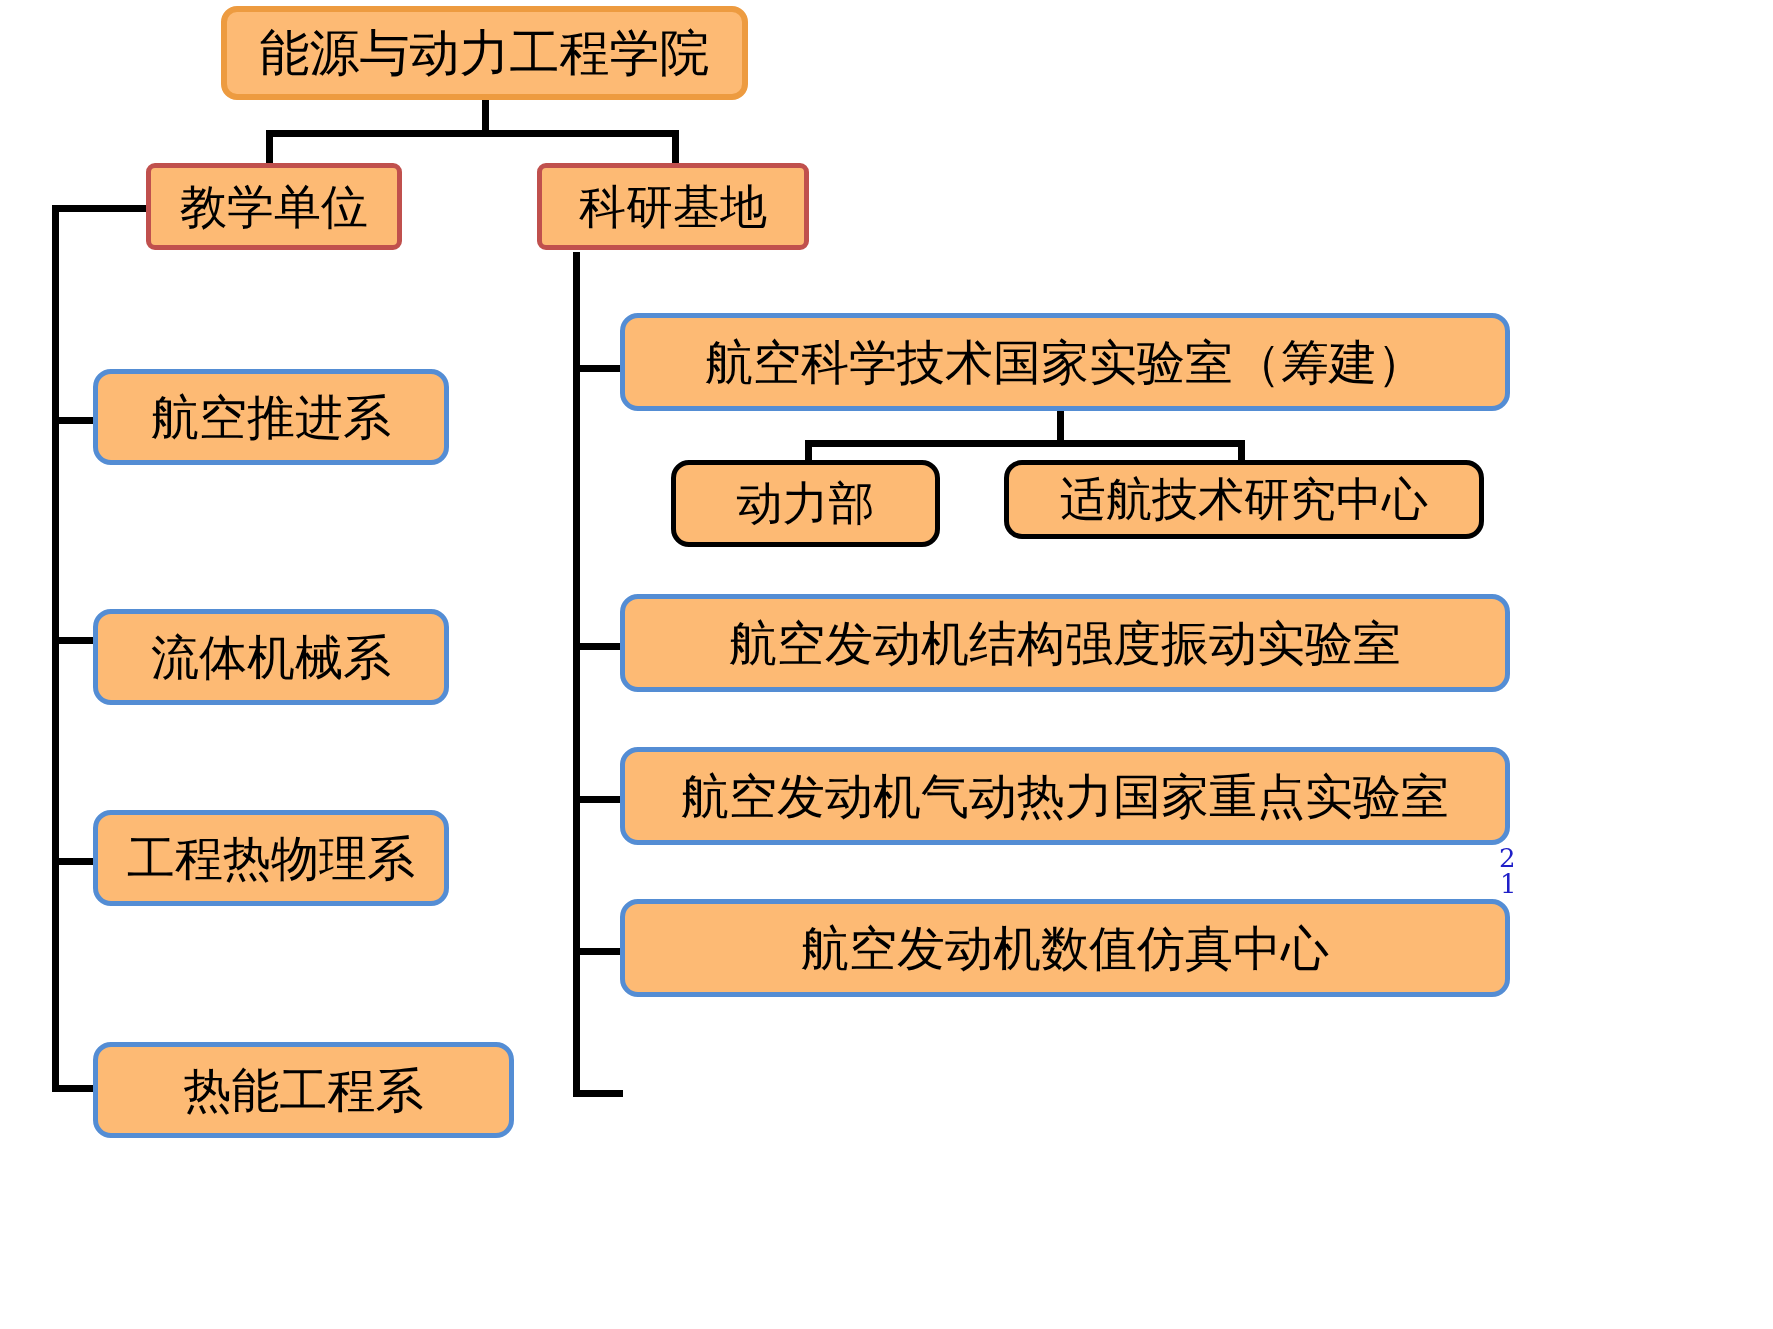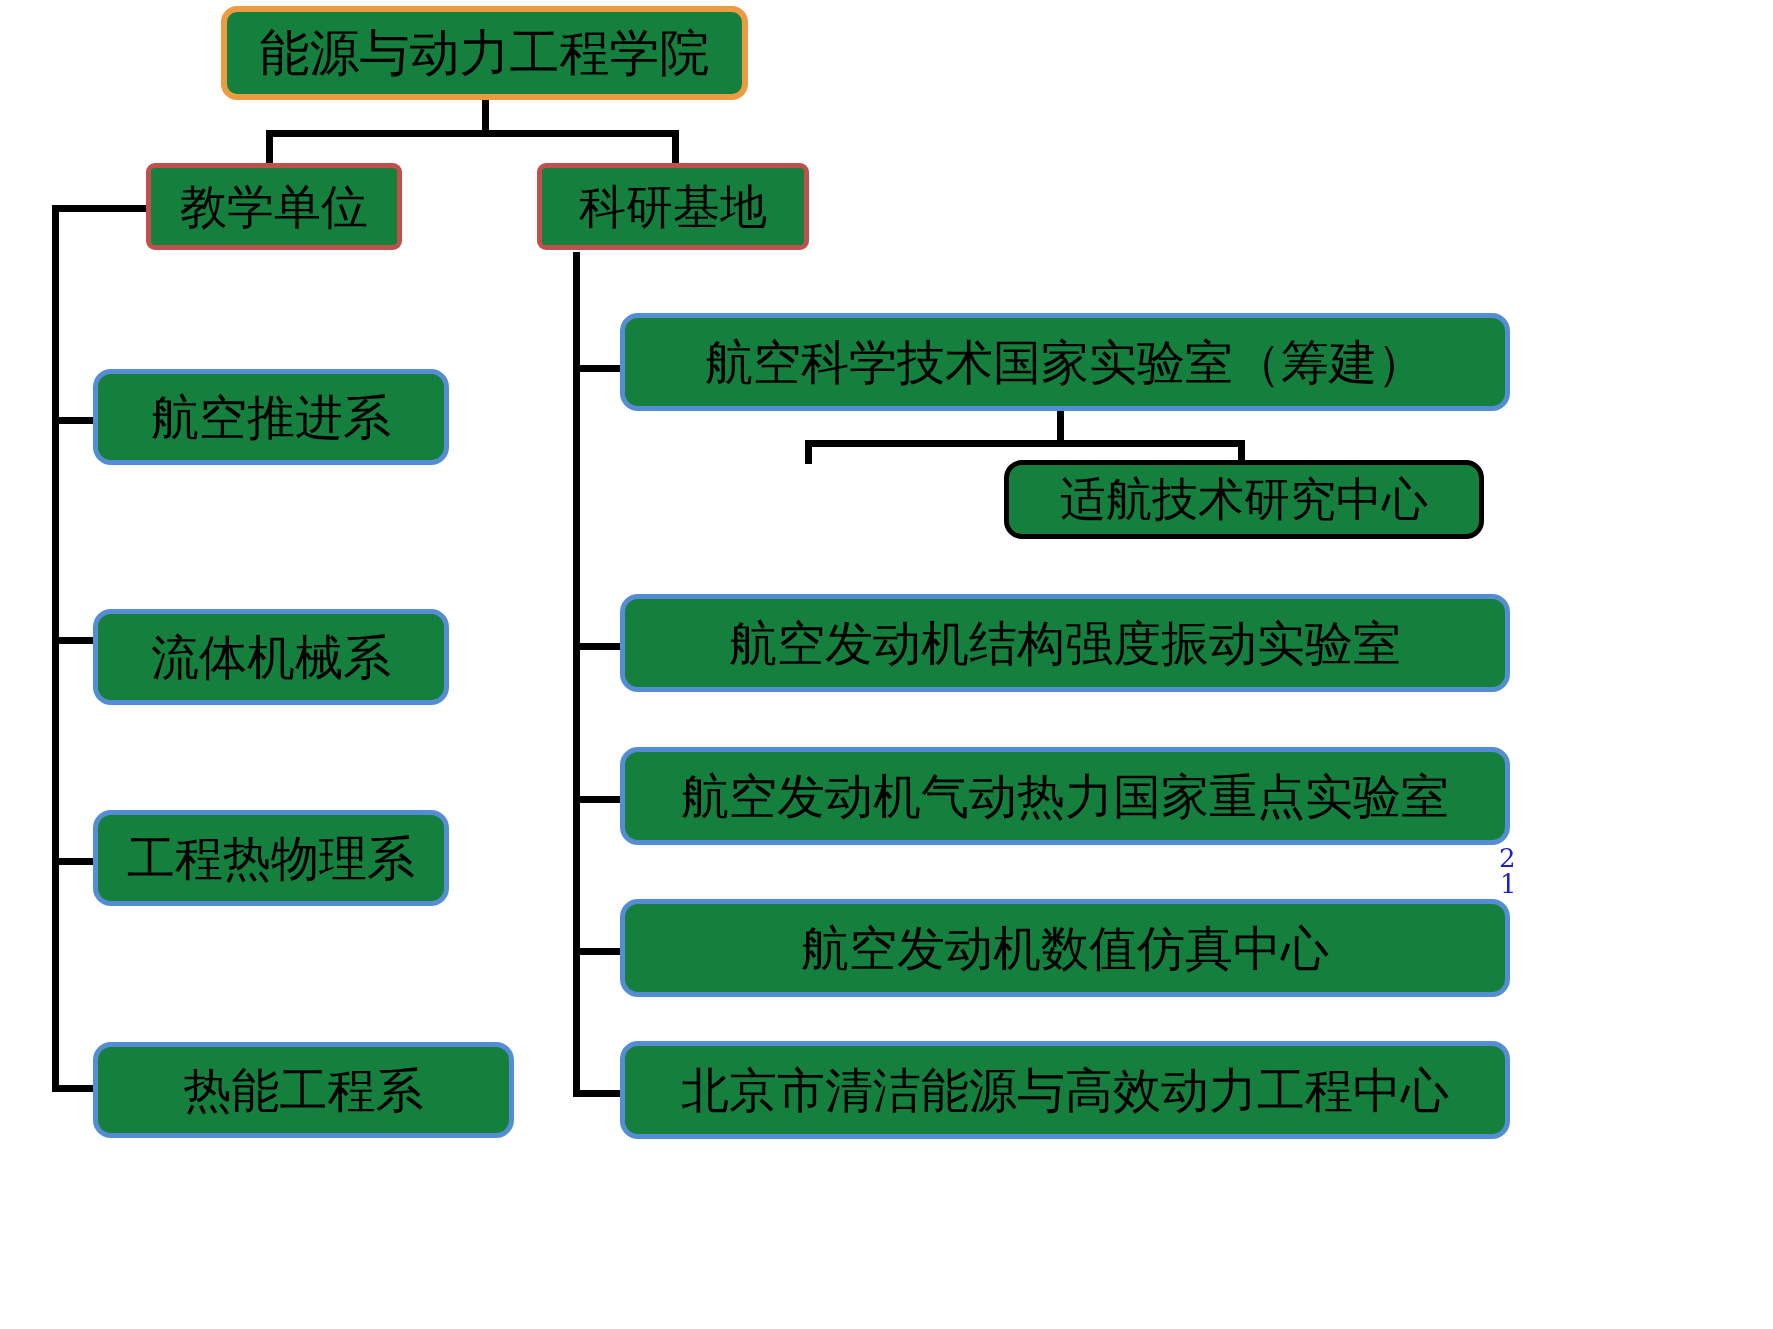--- a/index.html
+++ b/index.html
@@ -15,21 +15,21 @@
     position: relative;
     width: 1773px;
     height: 1329px;
     background: #ffffff;
     overflow: hidden;
   }
   
   .node {
     position: absolute;
     box-sizing: border-box;
-    background: #15803d;
+    background: #fdba74;
     display: flex;
     align-items: center;
     justify-content: center;
     text-align: center;
     color: #000000;
     line-height: 1.05;
     white-space: nowrap;
     z-index: 5;
   }
   .node-label {
@@ -138,37 +138,37 @@
   </div>
 
   <div class="node l2" style="left:93px; top:1042px; width:421px; height:96px;align-items:center;">
     <span class="node-label">热能工程系</span>
   </div>
 
   <div class="node l2" style="left:620px; top:313px; width:890px; height:98px;">
     <span class="node-label">航空科学技术国家实验室（筹建）</span>
   </div>
 
+  <div class="node l3" style="left:671px; top:460px; width:269px; height:87px;">
+    <span class="node-label">动力部</span>
+  </div>
 
   <div class="node l3" style="left:1004px; top:460px; width:480px; height:79px;">
     <span class="node-label">适航技术研究中心</span>
   </div>
 
   <div class="node l2" style="left:620px; top:594px; width:890px; height:98px;">
     <span class="node-label">航空发动机结构强度振动实验室</span>
   </div>
 
   <div class="node l2" style="left:620px; top:747px; width:890px; height:98px;">
     <span class="node-label">航空发动机气动热力国家重点实验室</span>
   </div>
 
   <div class="node l2" style="left:620px; top:899px; width:890px; height:98px;">
     <span class="node-label">航空发动机数值仿真中心</span>
   </div>
 
-  <div class="node l2" style="left:620px; top:1041px; width:890px; height:98px;">
-    <span class="node-label">北京市清洁能源与高效动力工程中心</span>
-  </div>
 
   <div class="annot" style="left:1499px; top:845px;">2</div>
   <div class="annot" style="left:1500px; top:871px;">1</div>
 
 </div>
 
 </body></html>

